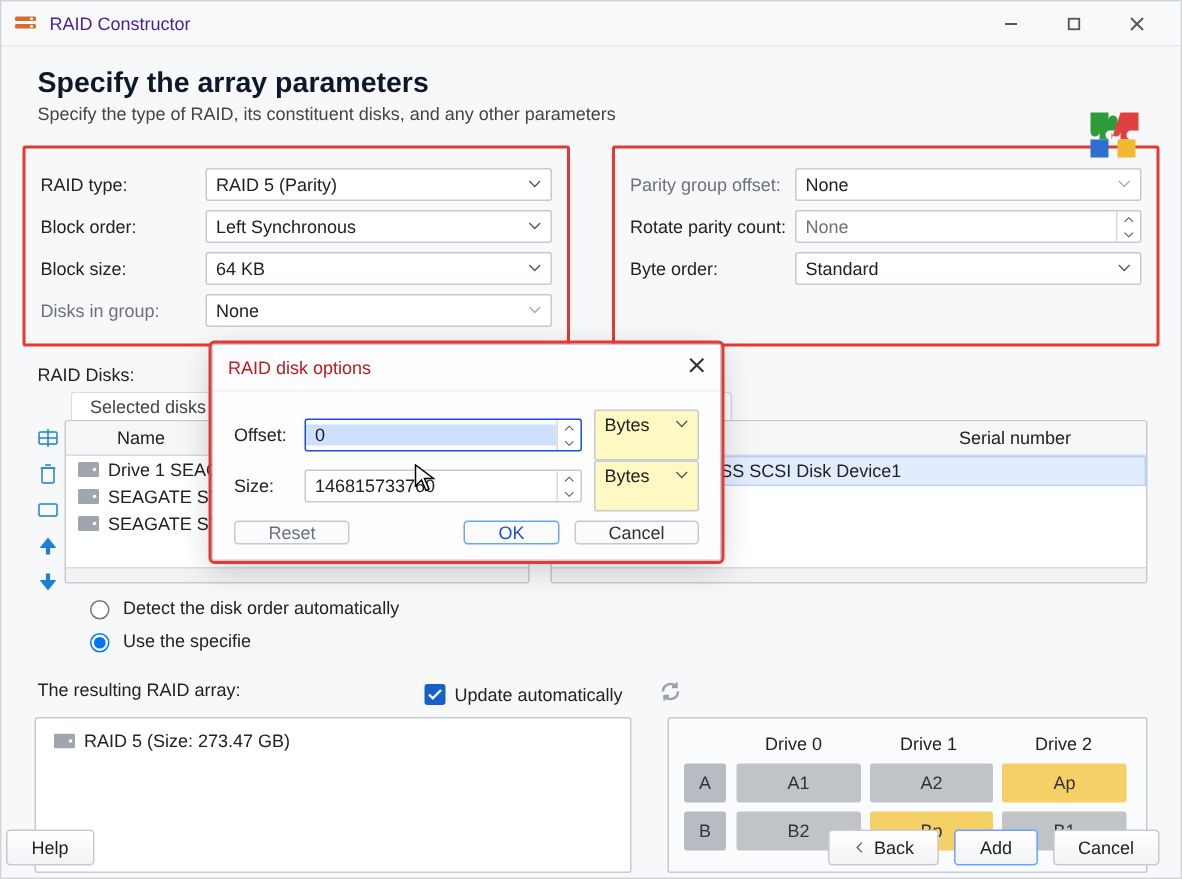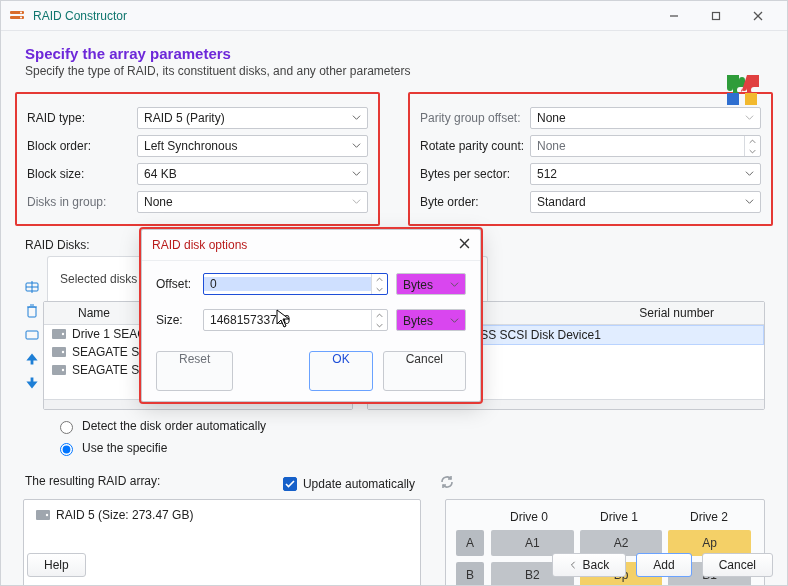--- a/index.html
+++ b/index.html
@@ -16,27 +16,27 @@
     --yellow:#f4d067;
     --slot:#c0c4c9;
     --slot-label:#b7bcc2;
     --green:#1e9c48;
   }
   *{box-sizing:border-box;font-family:"Segoe UI",Tahoma,Arial,sans-serif;font-size:12px;color:var(--text)}
   html,body{margin:0;padding:0;background:#e9e9e9}
   .win{width:788px;height:586px;margin:0;background:var(--bg);border:1px solid #d0d3d8;display:flex;flex-direction:column;overflow:hidden;position:relative}
   .titlebar{height:30px;background:#f8f9fb;border-bottom:1px solid #e4e6ea;display:flex;align-items:center;padding:0 8px 0 8px}
   .titlebar .ico{width:16px;height:16px;margin-right:8px;display:inline-flex;align-items:center;justify-content:center}
-  .titlebar .ttl{flex:1;color:#0f766e}
+  .titlebar .ttl{flex:1;color:#4c1d95}
   .wbtn{width:42px;height:28px;display:flex;align-items:center;justify-content:center;color:#5a5e66}
   .wbtn svg{width:10px;height:10px}
   .body{flex:1;padding:12px 14px 10px 14px;background:var(--bg);overflow:hidden;position:relative}
 
   .hdr{margin:2px 0 14px 10px}
-  .hdr .h1{font-weight:600;font-size:15px;color:#6d28d9}
+  .hdr .h1{font-weight:600;font-size:19px;color:#0f172a}
   .hdr .h2{color:#444;margin-top:2px}
   .puzzle{position:absolute;right:22px;top:38px}
 
   .row2{display:flex;gap:28px}
   .group{border:2px solid var(--red);border-radius:2px;padding:10px 10px 8px 10px;flex:1;background:var(--bg)}
   .frow{display:flex;align-items:center;height:28px}
   .flabel{width:110px;color:#222}
   .flabel.dis{color:var(--muted)}
   .sel{flex:1;height:22px;border:1px solid var(--border2);background:#fff;display:flex;align-items:center;padding:0 6px;border-radius:2px;position:relative}
   .sel.dis{color:var(--muted)}
@@ -45,21 +45,21 @@
   .spin .val{flex:1;padding:0 6px;color:var(--muted)}
   .spin .sp{width:16px;display:flex;flex-direction:column;border-left:1px solid var(--border)}
   .spin .sp div{height:10px;display:flex;align-items:center;justify-content:center}
   .spin .sp svg{width:7px;height:7px}
 
   .section-label{margin:12px 0 4px 10px;color:#222}
   .disks-wrap{display:flex;gap:14px;margin:2px 8px 0 8px}
   .disks-left{width:48%;display:flex;flex-direction:column}
   .disks-right{flex:1;display:flex;flex-direction:column}
   .tabs{display:flex;align-items:flex-end;gap:2px;padding-left:4px}
-  .tab{padding:15px 12px;border:1px solid var(--border);border-bottom:none;background:#f0f2f4;border-radius:3px 3px 0 0;color:#444}
+  .tab{padding:2px 12px;border:1px solid var(--border);border-bottom:none;background:#f0f2f4;border-radius:3px 3px 0 0;color:#444}
   .tab.active{background:#fff}
   .table{border:1px solid var(--border2);background:#fff;border-radius:2px}
   .th{display:flex;background:#f5f6f7;border-bottom:1px solid var(--border);padding:4px 6px}
   .th .c1{width:28px}
   .th .c2{flex:1}
   .tbody{min-height:74px}
   .trow{display:flex;align-items:center;padding:2px 6px;gap:4px}
   .trow .di{width:18px;display:flex;align-items:center;justify-content:center}
   .trow .txt{flex:1;white-space:nowrap;overflow:hidden;text-overflow:ellipsis}
   .toolbar{display:flex;flex-direction:column;gap:6px;padding:22px 2px 0 0}
@@ -79,39 +79,39 @@
   .result-box{flex:1;border:1px solid var(--border2);background:#fff;border-radius:2px;padding:8px 10px;min-height:100px}
   .stripe-box{width:320px;border:1px solid var(--border2);background:#fafbfc;border-radius:2px;padding:10px 10px 8px 10px}
   .stripe-head{display:flex}
   .stripe-head .sp{width:28px}
   .stripe-head .col{flex:1;text-align:center;color:#222;padding-bottom:6px}
   .srow{display:flex;align-items:center;margin-bottom:6px}
   .srow .rl{width:28px;text-align:center;background:var(--slot-label);color:#333;padding:6px 0;margin-right:4px;border-radius:2px}
   .srow .cell{flex:1;margin:0 3px;text-align:center;padding:6px 0;border-radius:2px;background:var(--slot);color:#333}
   .srow .cell.p{background:var(--yellow)}
 
-  .footer{position:absolute;bottom:8px;left:26px;right:14px;display:flex;gap:10px}
+  .footer{position:absolute;bottom:8px;left:3px;right:14px;display:flex;gap:10px}
   .footer .sp{flex:1}
   .btn{height:24px;padding:0 16px;border:1px solid var(--border2);background:linear-gradient(#fff,#f2f3f5);border-radius:3px;display:inline-flex;align-items:center;gap:6px;color:#222}
 
   
   .modal{position:absolute;left:140px;top:198px;width:340px;background:#fdfdfe;border:1px solid var(--border2);box-shadow:0 6px 22px rgba(0,0,0,.18);border-radius:2px;outline:2px solid var(--red);outline-offset:0}
   .modal .mtitle{display:flex;align-items:center;padding:8px 10px;border-bottom:1px solid #eceef1}
   .modal .mtitle .t{flex:1;color:#b91c1c}
   .modal .mbody{padding:12px 14px 10px 14px}
-  .mf{display:flex;align-items:center;margin-bottom:14px}
+  .mf{display:flex;align-items:center;}
   .mf .ml{width:52px}
   .mf .minput{flex:1;height:22px;border:1px solid var(--border2);background:#fff;display:flex;align-items:center;border-radius:2px}
   .mf .minput input{border:none;outline:none;flex:1;padding:0 6px;background:transparent}
   .mf .minput.hl{border-color:#1d4ed8}
   .mf .minput.hl input{background:#cfe0ff}
-  .mf .msel{width:76px;height:22px;border:1px solid var(--border2);background:#d946ef;display:flex;align-items:flex-start;padding:4px 6px;border-radius:2px;margin-left:8px}
+  .mf .msel{width:76px;height:22px;border:1px solid var(--border2);background:#fef9c3;display:flex;align-items:flex-end;padding:16px 6px;border-radius:2px;margin-left:8px}
   .mfoot{display:flex;align-items:center;gap:10px;padding-top:6px;border-top:0}
   .mfoot .sp{flex:1}
-  .mbtn{height:40px;padding:0 22px;border:1px solid var(--border2);background:#fafbfc;border-radius:3px;color:#333}
+  .mbtn{height:16px;padding:0 22px;border:1px solid var(--border2);background:#fafbfc;border-radius:3px;color:#333}
   .mbtn.primary{border-color:#6aa2ff;color:#1d4ed8}
   .mbtn.dis{color:var(--muted)}
 
   .caret svg{width:9px;height:9px}
   .cursor{position:absolute;left:275px;top:278px;pointer-events:none}
 </style>
 </head>
 <body>
 
 <div class="win">
@@ -218,29 +218,20 @@
                   <svg viewBox="0 0 10 10">
                     <path d="M1 7l4-4 4 4" fill="none" stroke="#555"></path>
                   </svg>
                 </div>
                 <div>
                   <svg viewBox="0 0 10 10">
                     <path d="M1 3l4 4 4-4" fill="none" stroke="#555"></path>
                   </svg>
                 </div>
               </span>
-          </div>
-        </div>
-        <div class="frow">
-          <div class="flabel">Bytes per sector:</div>
-          <div class="sel">
-            <span>512</span>
-            <span class="caret"><svg viewBox="0 0 10 10">
-                  <path d="M1 3l4 4 4-4" fill="none" stroke="#555"></path>
-                </svg></span>
           </div>
         </div>
         <div class="frow">
           <div class="flabel">Byte order:</div>
           <div class="sel">
             <span>Standard</span>
             <span class="caret"><svg viewBox="0 0 10 10">
                   <path d="M1 3l4 4 4-4" fill="none" stroke="#555"></path>
                 </svg></span>
           </div>

